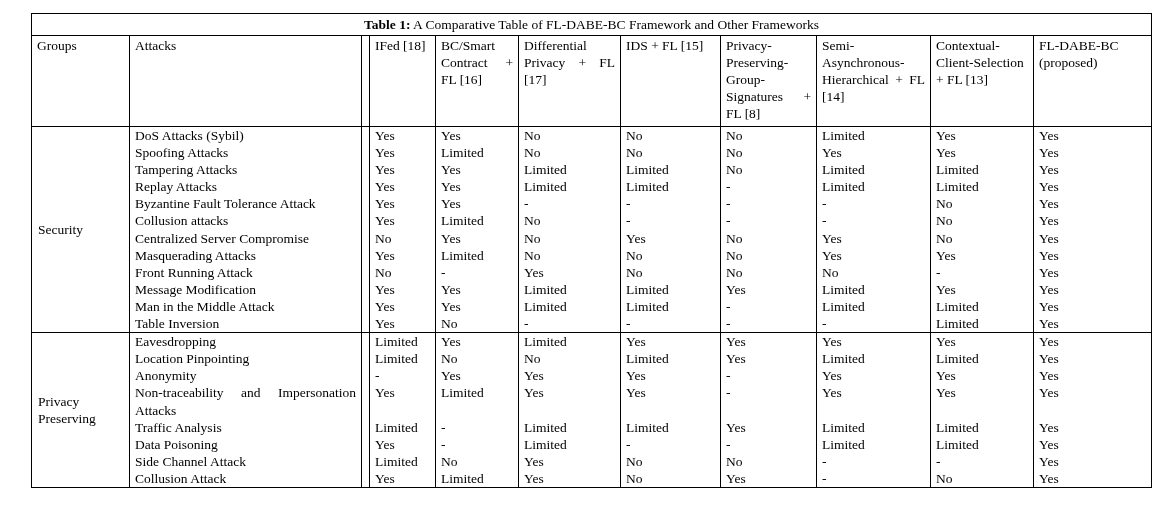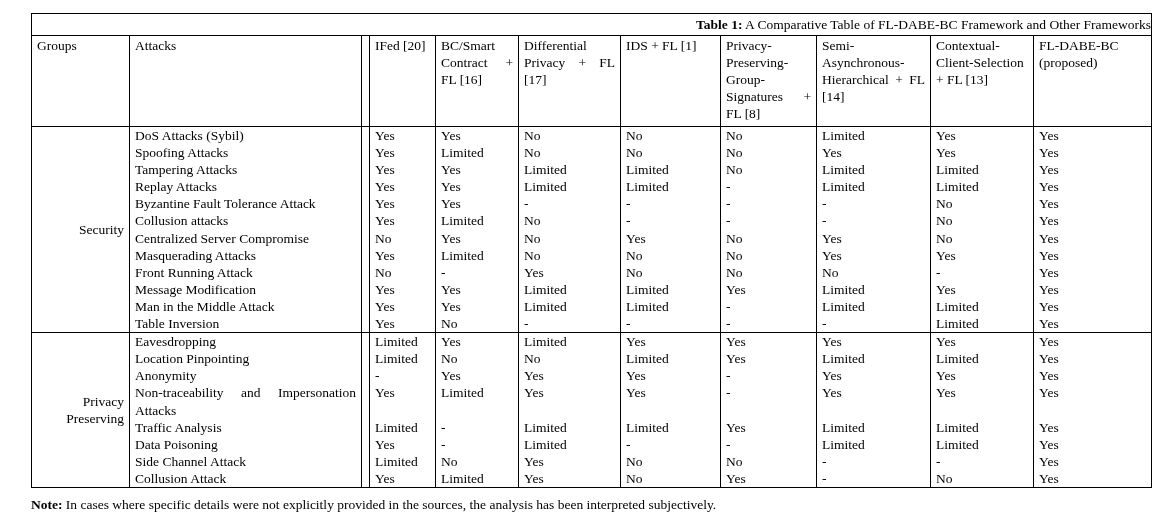--- a/index.html
+++ b/index.html
@@ -24,21 +24,21 @@
     border: 1.5px solid #000000;
   }
   td {
     padding: 0 5px;
     vertical-align: top;
     font-size: 13.5px;
     line-height: 17.1px;
     word-wrap: break-word;
   }
   .title-row td {
-    text-align: right;
+    text-align: center;
     border-bottom: 1px solid #000000;
     height: 21px;
     line-height: 21px;
     padding: 0;
   }
   .header-row td {
     border-bottom: 1px solid #000000;
     height: 89px;
     text-align: justify;
     padding-top: 1px;
@@ -52,21 +52,20 @@
     border-left: none;
   }
   td.spacer {
     border-left: 1px solid #000000;
     border-right: 1px solid #000000;
     padding: 0;
   }
   .group-cell {
     vertical-align: middle;
     padding-left: 6px;
-    text-align: right;
   }
   tr.group-first td {
     border-top: 1px solid #000000;
   }
   .attack-cell {
     text-align: justify;
     margin-left: 44px;
   }
   .note {
     margin-top: 8px;
@@ -96,24 +95,24 @@
       <col style="width:118px">
     </colgroup>
     <tbody id="table-body">
       <tr class="title-row">
         <td colspan="11"><span class="bold">Table 1:</span> <span>A Comparative Table of FL-DABE-BC Framework and Other Frameworks</span></td>
       </tr>
       <tr class="header-row" id="header-row">
           <td>Groups</td>
           <td>Attacks</td>
           <td class="spacer"></td>
-          <td>IFed [20]</td>
+          <td>IFed [18]</td>
           <td>BC/Smart Contract + FL [16]</td>
           <td>Differential Privacy + FL [17]</td>
-          <td>IDS + FL [1]</td>
+          <td>IDS + FL [15]</td>
           <td>Privacy-Preserving-Group-Signatures + FL [8]</td>
           <td>Semi-Asynchronous-Hierarchical + FL [14]</td>
           <td>Contextual-Client-Selection + FL [13]</td>
           <td>FL-DABE-BC (proposed)</td>
         </tr>
 
     <tr class="group-first">
           <td rowspan="12" class="group-cell">Security</td>
           <td class="attack-cell">DoS Attacks (Sybil)</td>
           <td class="spacer"></td>
@@ -350,14 +349,13 @@
           <td class="val-cell">Limited</td>
           <td class="val-cell">Yes</td>
           <td class="val-cell">No</td>
           <td class="val-cell">Yes</td>
           <td class="val-cell">-</td>
           <td class="val-cell">No</td>
           <td class="val-cell">Yes</td>
         </tr>
       </tbody>
   </table>
-  <div class="note"><span class="bold">Note:</span> <span>In cases where specific details were not explicitly provided in the sources, the analysis has been interpreted subjectively.</span></div>
 </div>
 
 </body></html>

